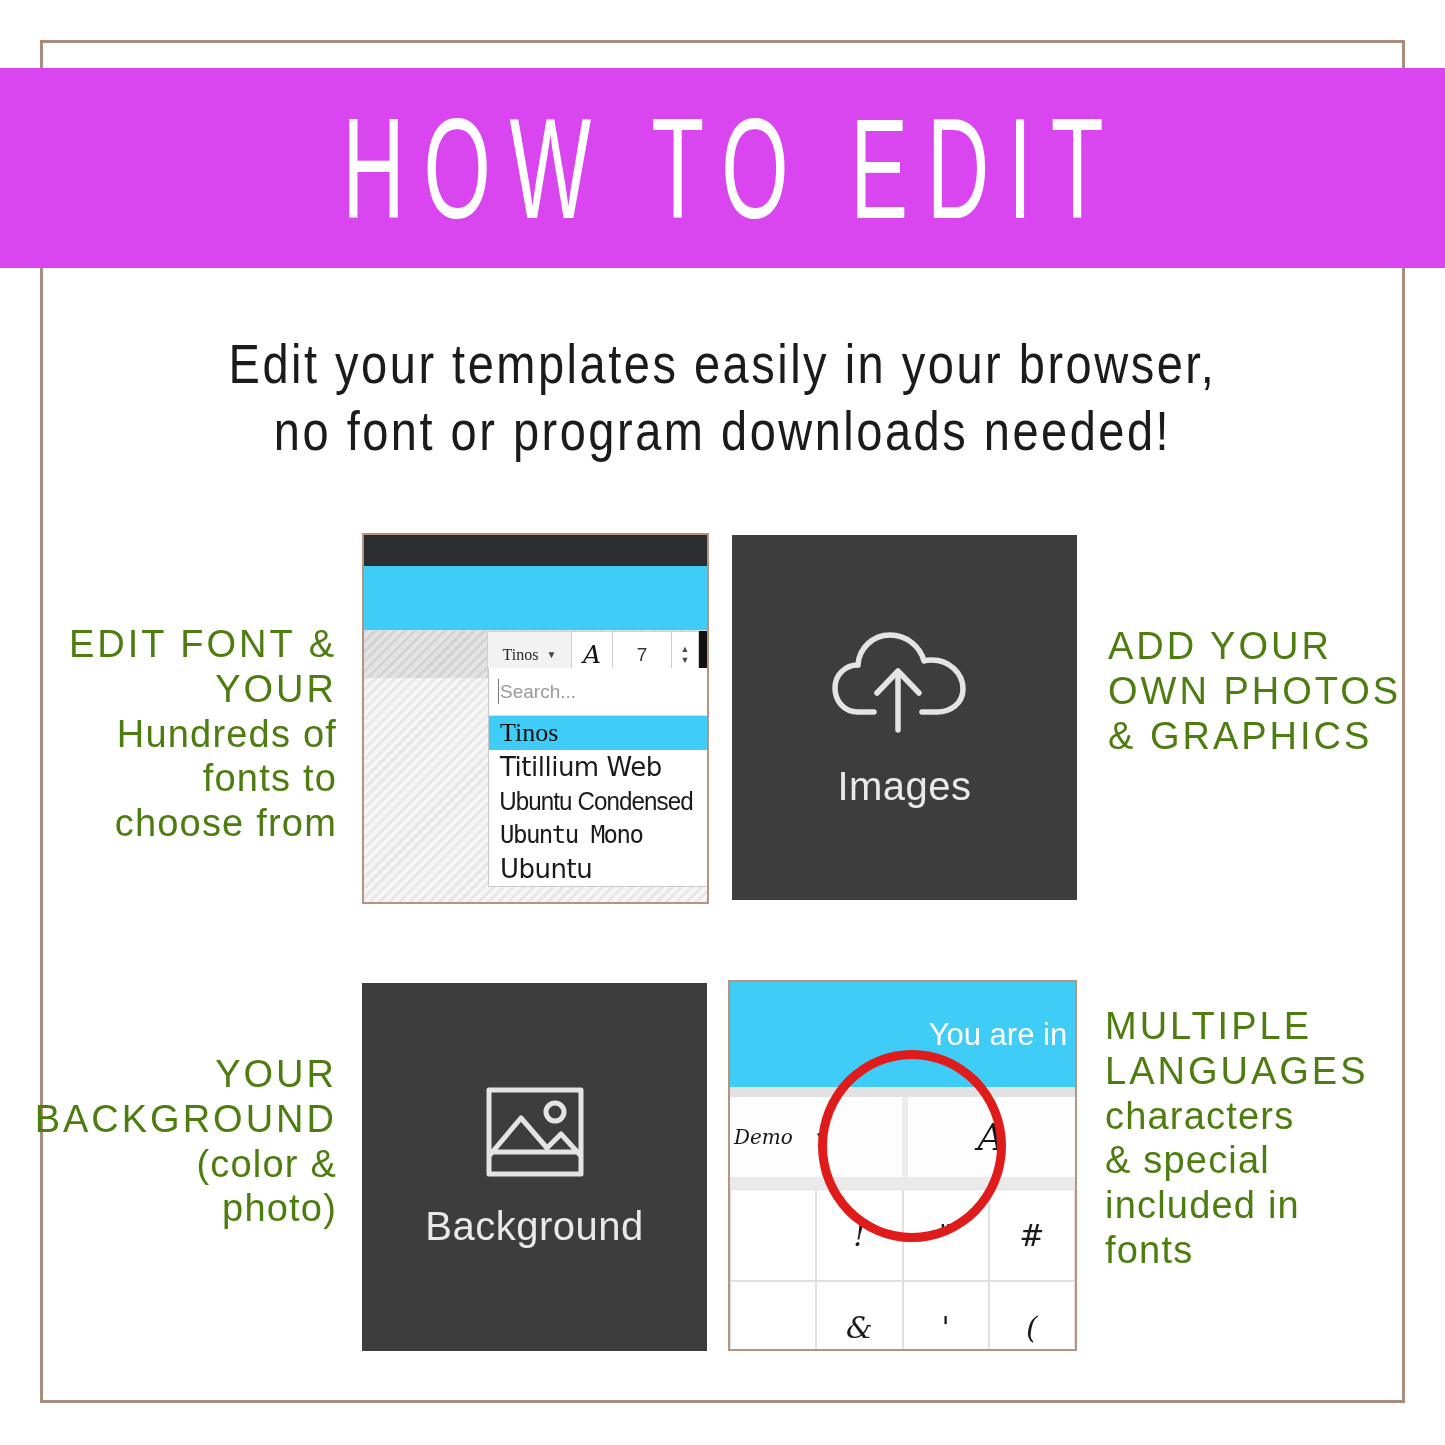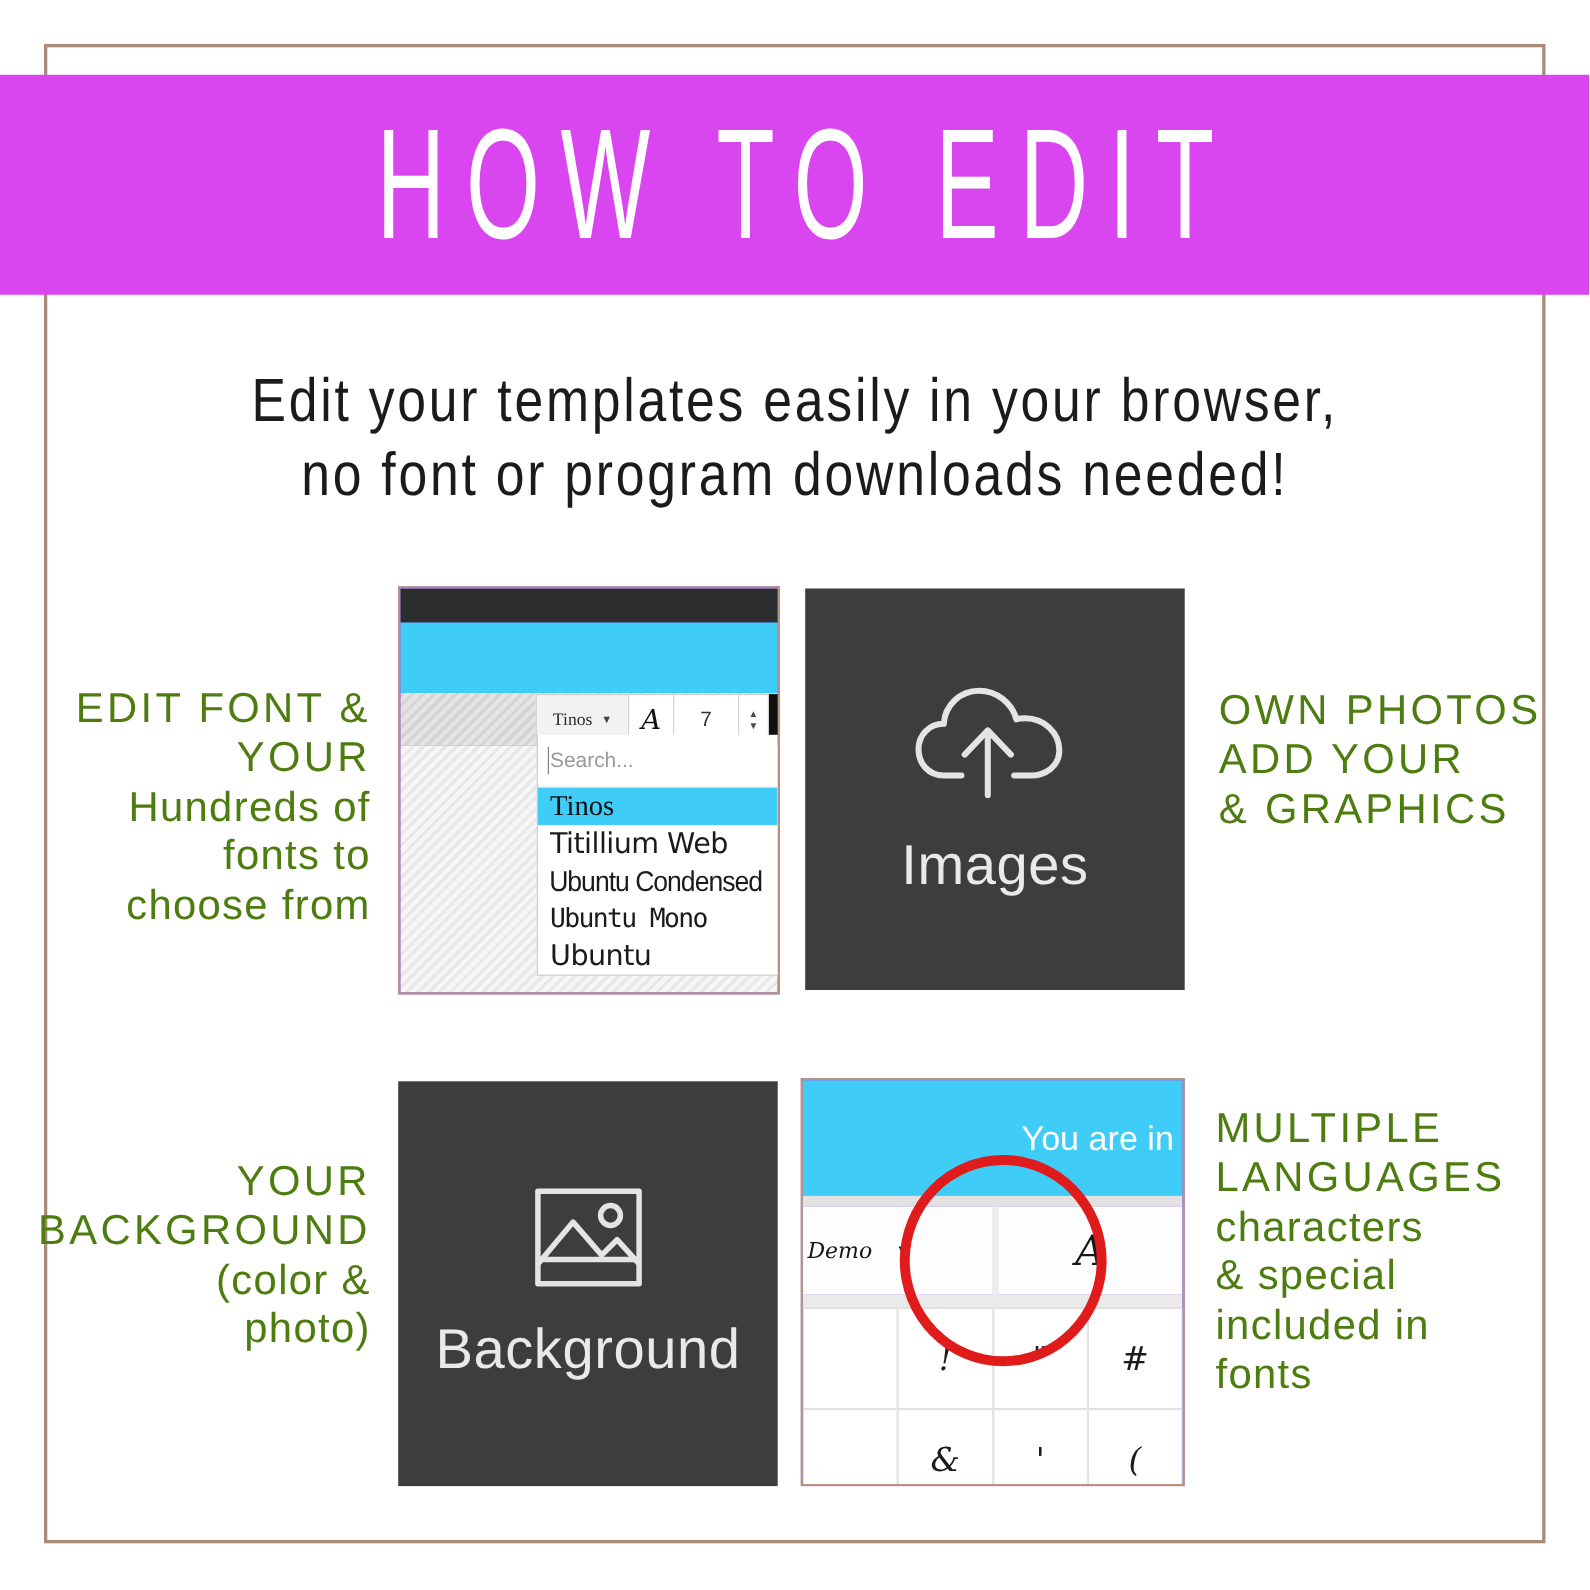--- a/index.html
+++ b/index.html
@@ -67,21 +67,21 @@
 
   #cap-font{ right:1108px; top:622px; text-align:right; width:300px;}
   #cap-photos{ left:1108px; top:624px; text-align:left; width:320px;}
   #cap-background{ right:1108px; top:1052px; text-align:right; width:320px;}
   #cap-languages{ left:1105px; top:1004px; text-align:left; width:330px;}
 
   
   .shot{
     position:absolute;
     overflow:hidden;
-    background:#8b5cf6;
+    background:#6d28d9;
   }
   
   #shot-font{
     left:362px;top:533px;width:347px;height:371px;
     border:2px solid #b59482;
     box-sizing:border-box;
   }
   #sf-topbar{position:absolute;left:0;top:0;width:100%;height:31px;background:#2b2d2f;}
   #sf-cyan{position:absolute;left:0;top:31px;width:100%;height:64px;background:#3fcdf7;}
   #sf-canvas-a{
@@ -139,21 +139,21 @@
   .sf-item.f-ubuntu{font-family:"DejaVu Sans",sans-serif;letter-spacing:-0.5px;}
 
   
   .tile{
     position:absolute;background:#3d3d3d;
     display:flex;flex-direction:column;align-items:center;justify-content:center;
   }
   #tile-images{left:732px;top:535px;width:345px;height:365px;}
   #tile-background{left:362px;top:983px;width:345px;height:368px;}
   .tile-label{
-    color:#e9e9e9;font-size:51px;font-weight:300;margin-top:26px;letter-spacing:0.5px;
+    color:#e9e9e9;font-size:40px;font-weight:300;margin-top:26px;letter-spacing:0.5px;
   }
   .tile-icon{line-height:0;}
 
   
   #shot-glyphs{
     left:728px;top:980px;width:349px;height:371px;
     border:2px solid #b59482;box-sizing:border-box;
   }
   #sg-cyan{
     position:absolute;left:0;top:0;width:100%;height:105px;background:#3fcdf7;
@@ -216,22 +216,22 @@
 
 <div class="caption" id="cap-font">
   <span class="cap-line cap-upper">EDIT FONT &amp;</span>
   <span class="cap-line cap-upper">YOUR</span>
   <span class="cap-line cap-lower">Hundreds of</span>
   <span class="cap-line cap-lower">fonts to</span>
   <span class="cap-line cap-lower">choose from</span>
 </div>
 
 <div class="caption" id="cap-photos">
+  <span class="cap-line cap-upper">ADD YOUR</span>
   <span class="cap-line cap-upper">OWN PHOTOS</span>
-  <span class="cap-line cap-upper">ADD YOUR</span>
   <span class="cap-line cap-upper">&amp; GRAPHICS</span>
 </div>
 
 <div class="caption" id="cap-background">
   <span class="cap-line cap-upper">YOUR</span>
   <span class="cap-line cap-upper">BACKGROUND</span>
   <span class="cap-line cap-lower">(color &amp;</span>
   <span class="cap-line cap-lower">photo)</span>
 </div>
 

